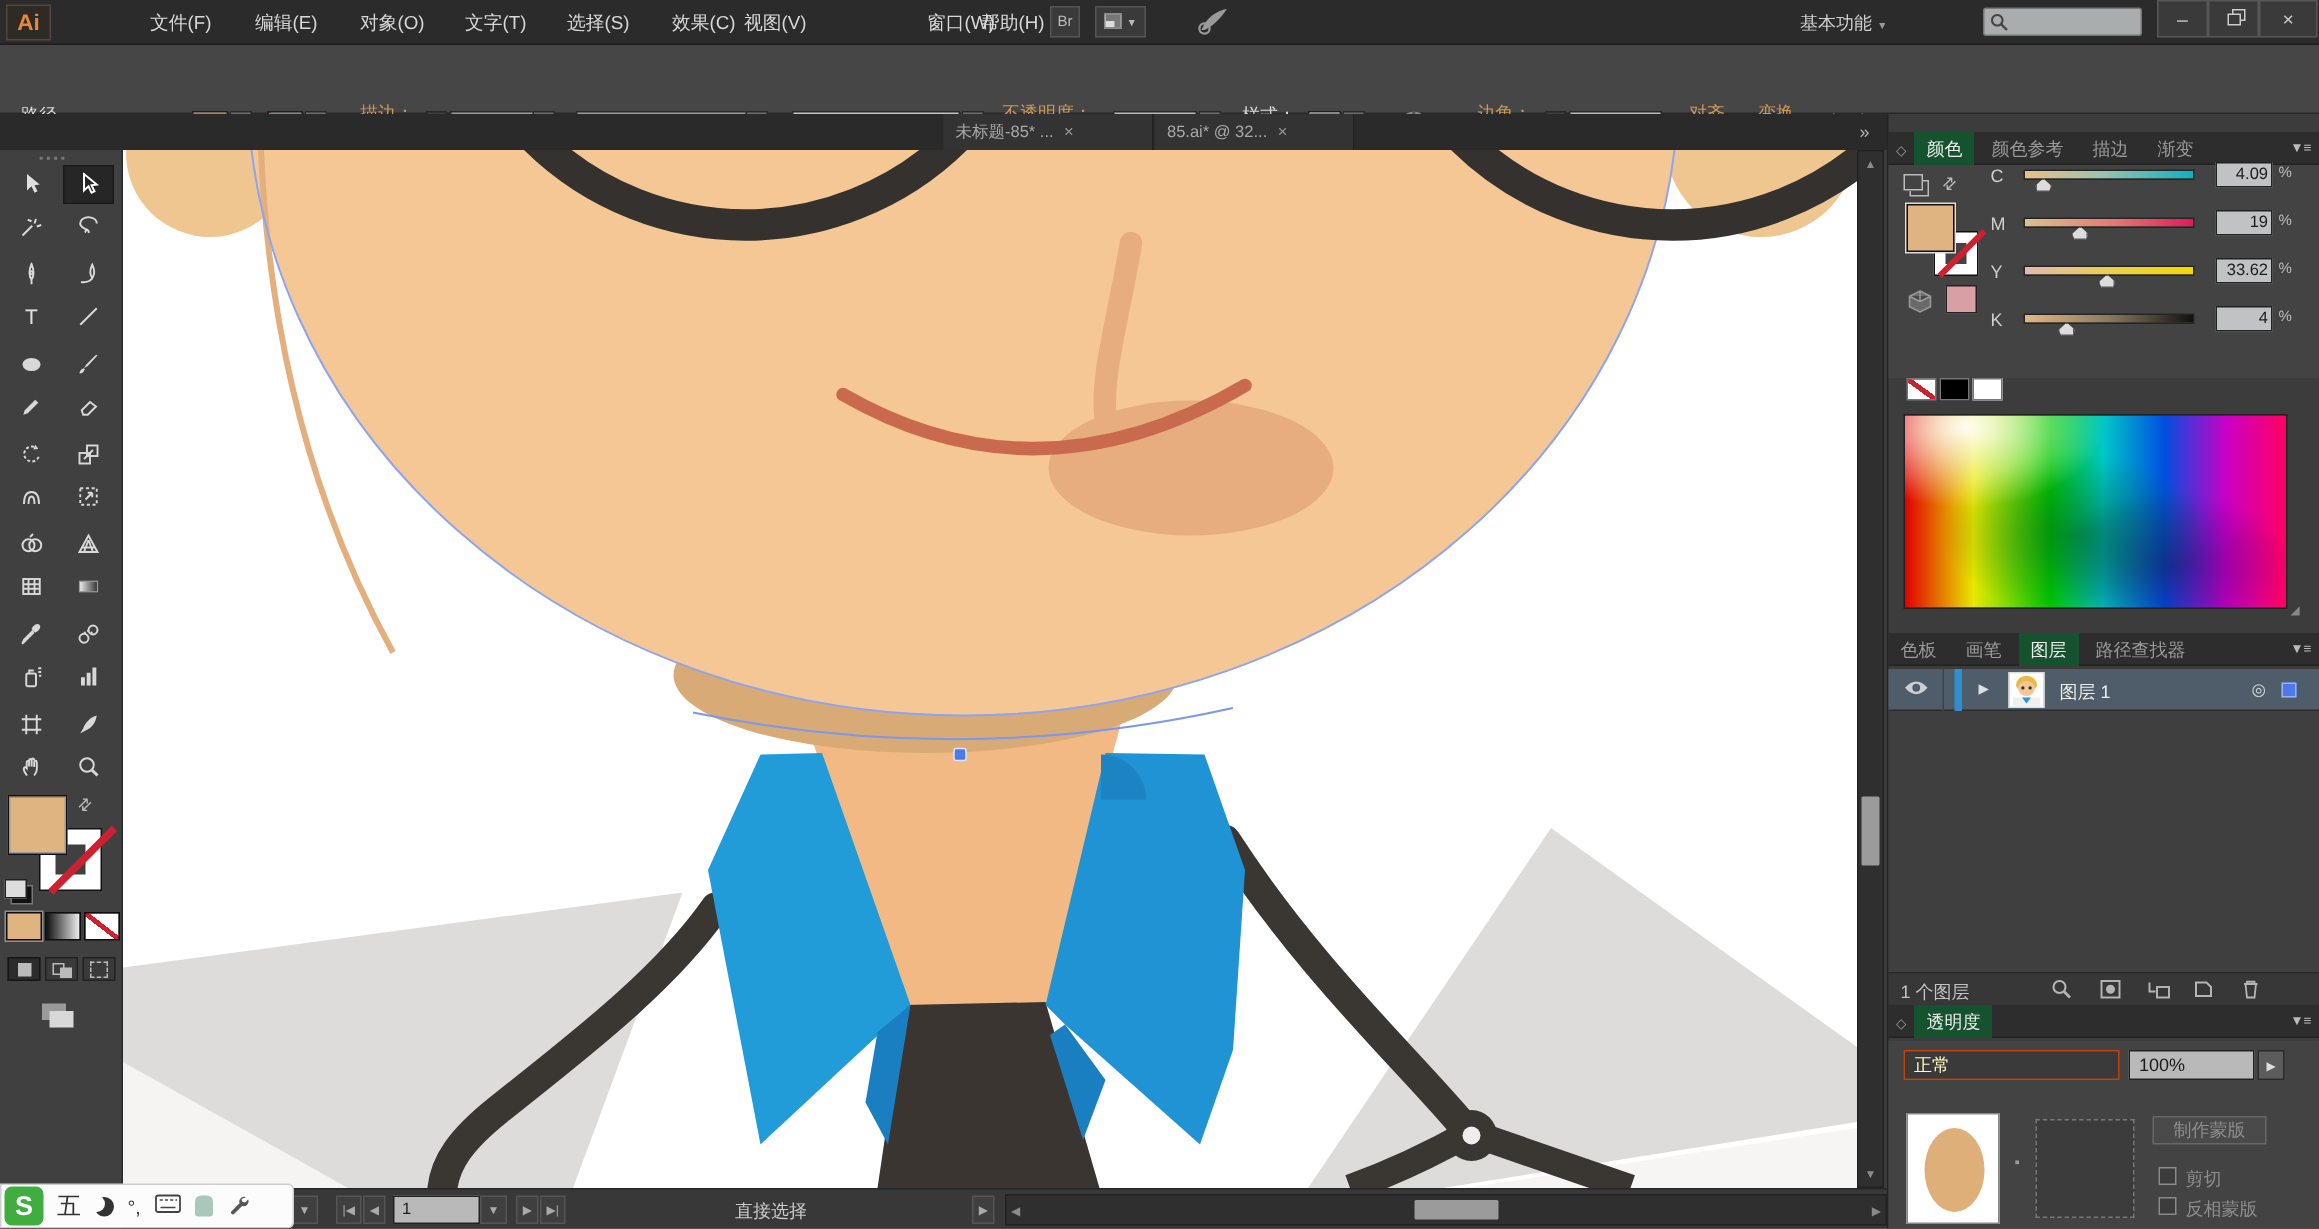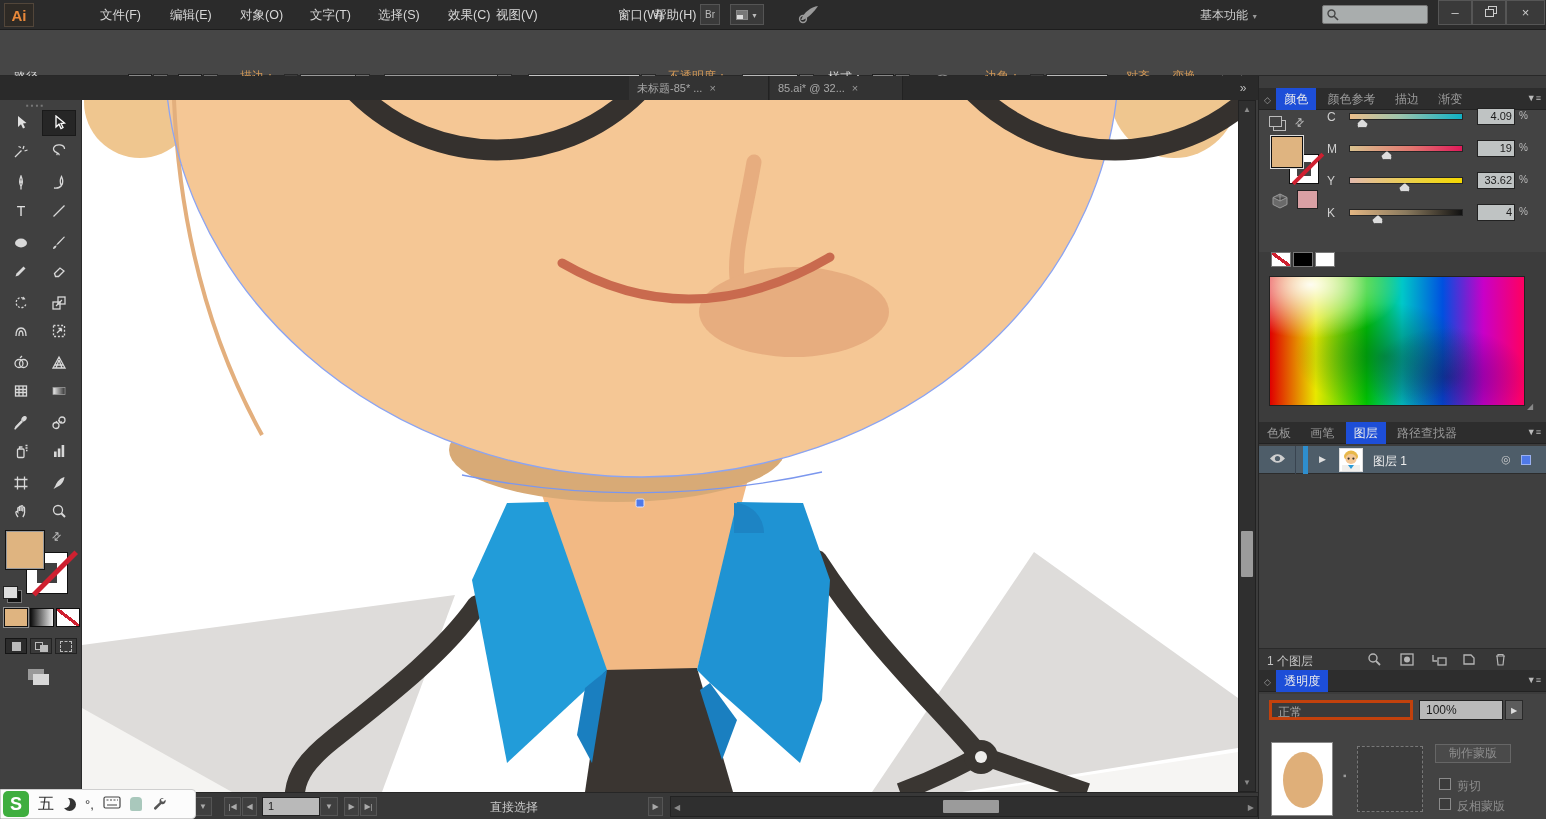--- a/index.html
+++ b/index.html
@@ -36,21 +36,21 @@
   
   #canvas{position:absolute;left:82px;top:100px;width:1156px;height:692px;background:#fff;overflow:hidden;}
   
   .sbtrack{background:#2f2f2f;border:1px solid #222;}
   .sbthumb{background:#9b9b9b;border-radius:1px;}
   .sbarrow{color:#8a8a8a;font-size:8px;text-align:center;}
   
   #rightpanel{position:absolute;left:1258px;top:76px;width:288px;height:743px;background:#3c3c3c;border-left:1px solid #242424;}
   .ptabrow{position:absolute;left:0;width:288px;height:22px;background:#2d2d2d;border-bottom:1px solid #222;}
   .ptab{display:inline-block;height:22px;line-height:22px;padding:0 8px;font-size:12px;color:#9a9a9a;}
-  .ptab.active{background:#1d4ed8;color:#ececec;}
+  .ptab.active{background:#14532d;color:#ececec;}
   .pmenuicon{position:absolute;right:6px;top:5px;color:#bbb;font-size:9px;}
   .chanlabel{position:absolute;left:68px;width:14px;color:#cfcfcf;font-size:12px;}
   .sltrack{position:absolute;left:90px;width:114px;height:7px;border:1px solid #262626;}
   .slthumb{position:absolute;top:5px;width:11px;height:9px;background:#dcdcdc;border:1px solid #555;clip-path:polygon(50% 0,100% 55%,82% 100%,18% 100%,0 55%);}
   .slval{position:absolute;left:218px;width:38px;height:17px;background:#bfc3c3;border:1px solid #222;color:#1c1c1c;font-size:11px;line-height:15px;text-align:right;padding-right:2px;}
   .pct{position:absolute;left:260px;color:#bbb;font-size:10px;}
   .minisw{position:absolute;width:20px;height:15px;border:1px solid #777;}
   
   #layerrow{position:absolute;left:0;top:370px;width:288px;height:28px;background:#4e5d69;border-bottom:1px solid #2c2c2c;}
   .lricon{position:absolute;top:4px;}
@@ -543,21 +543,21 @@
             <path d="M3 4 h9 M5 4 v-1.5 h5 V4 M4 4 l1 9 h5 l1-9" fill="none" stroke="#b5b5b5" stroke-width="1.2"></path>
           </svg></span>
     </div>
 
     <div class="ptabrow" style="top:594px">
       <span style="color:#9a9a9a;font-size:9px;padding:0 2px 0 5px">◇</span>
       <span class="ptab active">透明度</span>
       <span class="pmenuicon">▼≡</span>
     </div>
     <div class="abs" style="left:0;top:618px;width:288px;height:125px;background:#434343">
-      <div class="abs" style="left:10px;top:6px;width:144px;height:20px;background:#3a3a3a;border:3px solid #c2410c;color:#a3a3a3;line-height:18px;padding-left:6px">
+      <div class="abs" style="left:10px;top:6px;width:144px;height:20px;background:#3a3a3a;border:1px solid #c2410c;color:#fef9c3;line-height:18px;padding-left:6px">
         <span>正常</span>
       </div>
       <div class="abs" style="left:160px;top:6px;width:84px;height:20px;background:#b9b9b9;border:1px solid #222;color:#1c1c1c;line-height:18px;padding-left:6px;font-size:12px">
         <span>100%</span>
       </div>
       <div class="abs" style="left:246px;top:6px;width:18px;height:20px;background:#5c5c5c;border:1px solid #2a2a2a;color:#ddd;font-size:8px;text-align:center;line-height:20px">▶</div>
       <div class="abs" style="left:12px;top:48px;width:62px;height:74px;background:#fff;border:1px solid #888">
         <div class="abs" style="left:11px;top:9px;width:40px;height:56px;background:#dfaf79;border-radius:50%"></div>
       </div>
       <span class="abs" style="left:84px;top:76px;color:#9a9a9a;font-size:10px">▪</span>

